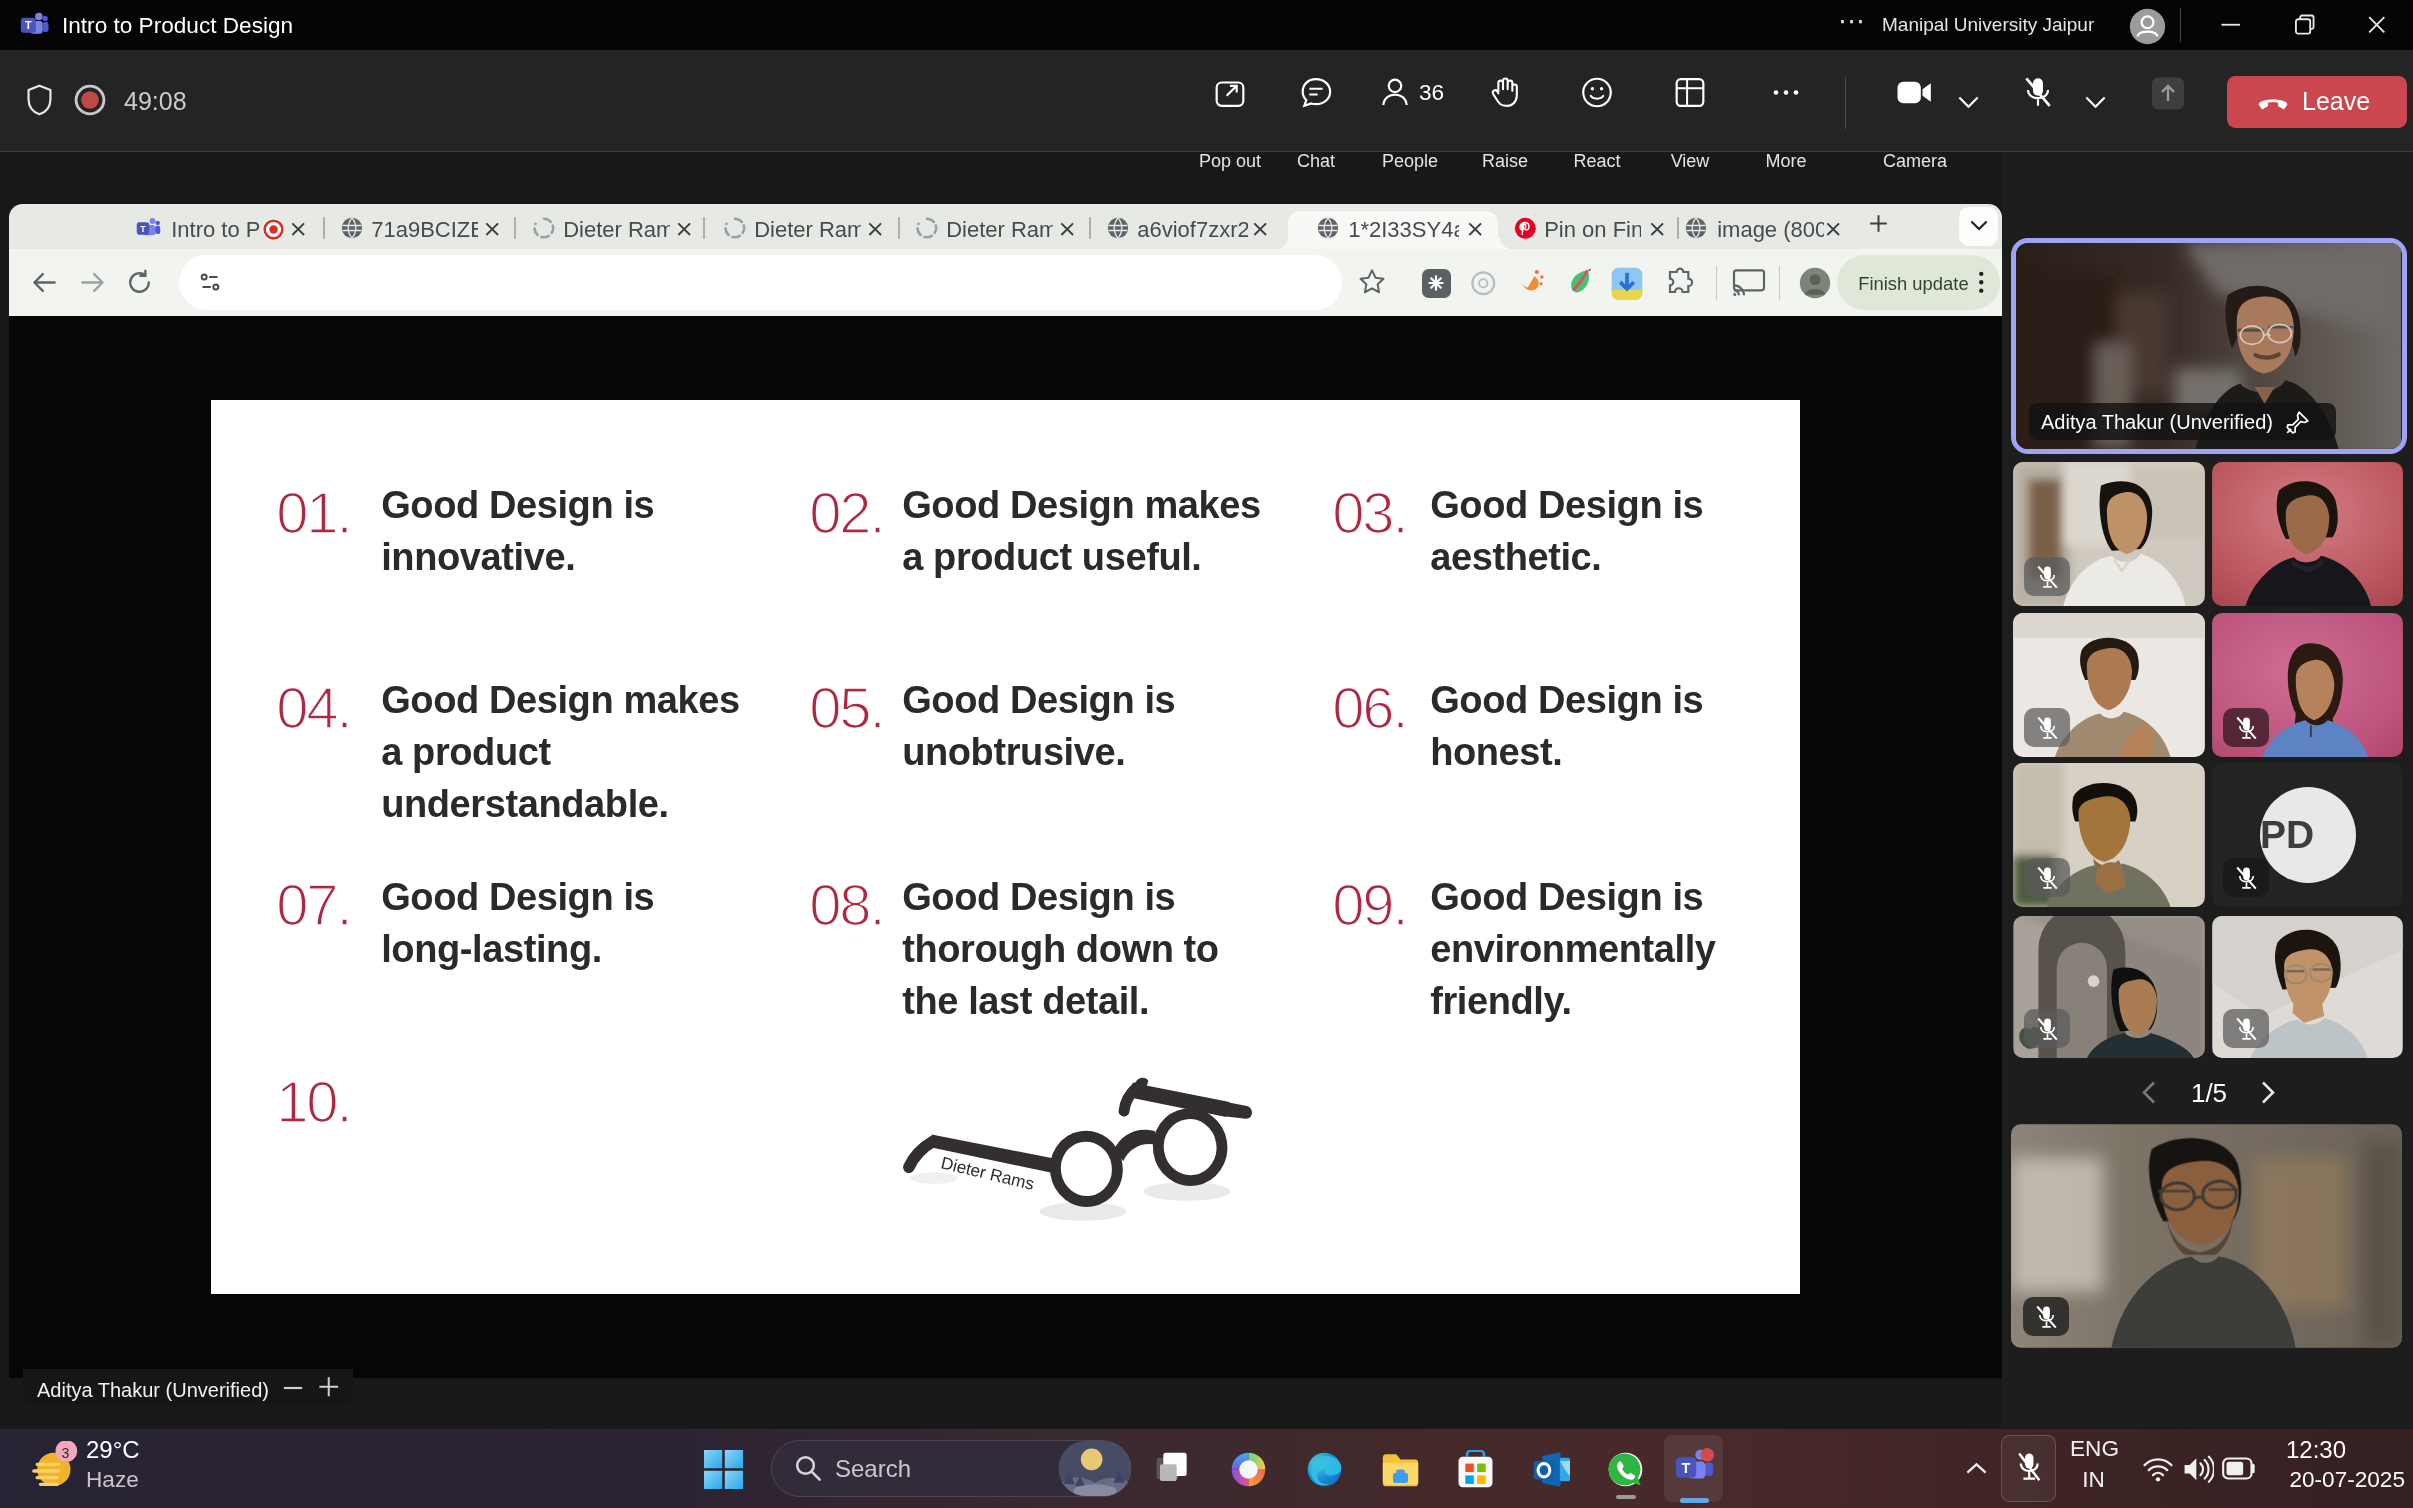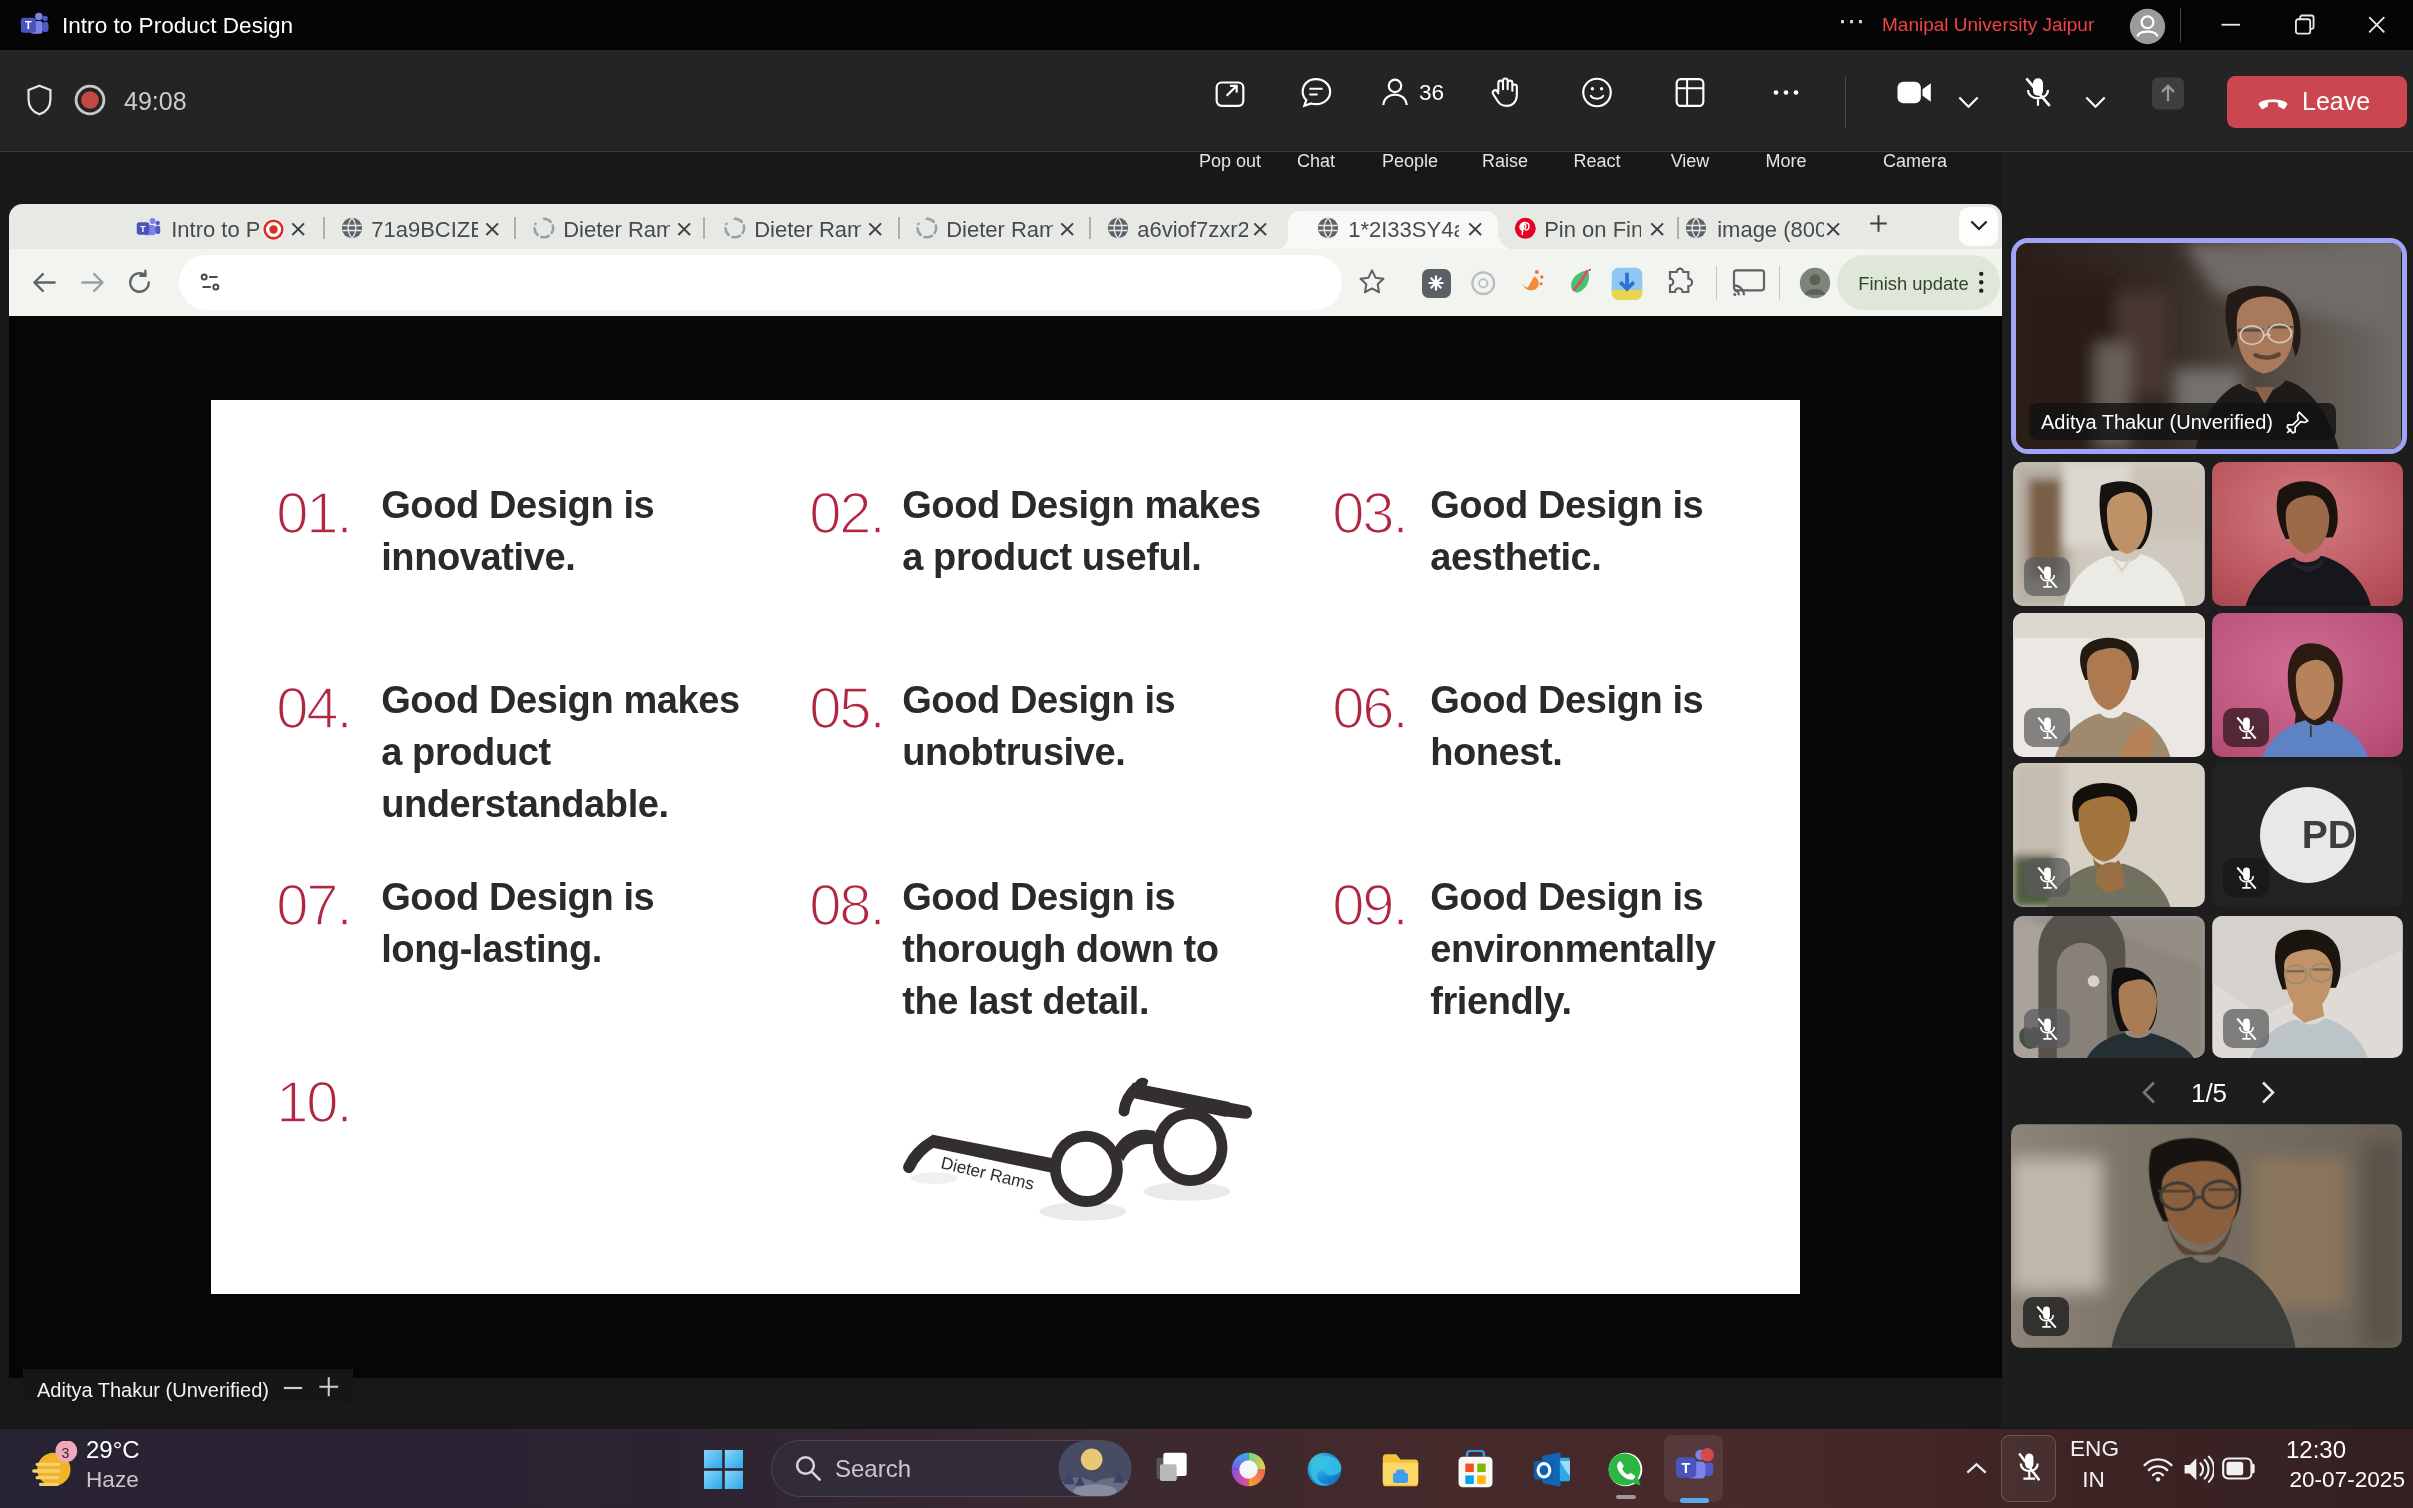--- a/index.html
+++ b/index.html
@@ -51,21 +51,21 @@
     <svg class="abs" style="left:20px;top:11px" width="28.5" height="28.5" viewBox="0 0 34 34">
       <circle cx="22.5" cy="6.5" r="4.5" fill="#7b83eb"></circle>
       <circle cx="30" cy="9" r="3.2" fill="#5059c9"></circle>
       <rect x="27" y="13" width="7" height="12" rx="2.5" fill="#5059c9"></rect>
       <rect x="12" y="12" width="15" height="15" rx="3" fill="#7b83eb"></rect>
       <rect x="1" y="8" width="18" height="18" rx="3.5" fill="#4b53bc"></rect>
       <text x="10" y="21.5" font-size="13" font-weight="bold" fill="#fff" text-anchor="middle" font-family="Liberation Sans">T</text>
     </svg>
     <div class="title">Intro to Product Design</div>
     <div class="abs" style="left:1838px;top:5px;font-size:27px;color:#dddddd;letter-spacing:0.8px">⋯</div>
-    <div class="abs" style="left:1882px;top:14.2px;font-size:19px;color:#ef4444">Manipal University Jaipur</div>
+    <div class="abs" style="left:1882px;top:14.2px;font-size:19px;color:#e5e5e5">Manipal University Jaipur</div>
     <svg class="abs" style="left:2129px;top:7.5px" width="37" height="37" viewBox="0 0 44 44">
       <circle cx="22" cy="22" r="21" fill="#9b9b9b"></circle>
       <circle cx="22" cy="17" r="7" fill="none" stroke="#fff" stroke-width="2.6"></circle>
       <path d="M10 34 C12 26 32 26 34 34" fill="none" stroke="#fff" stroke-width="2.6"></path>
     </svg>
     <div class="abs" style="left:2180px;top:8.4px;width:0.8px;height:34px;background:#454545"></div>
     <svg class="abs" style="left:2219px;top:13.4px" width="23.5" height="23.5" viewBox="0 0 28 28">
         <path d="M3 14 H25" stroke="#e8e8e8" stroke-width="2.2"></path>
       </svg>
     <svg class="abs" style="left:2293px;top:13.4px" width="23.5" height="23.5" viewBox="0 0 28 28">
@@ -573,21 +573,21 @@
             <rect x="12" y="3" width="8" height="15" rx="4" fill="#fff"></rect>
             <path d="M8 13 C8 22 24 22 24 13" fill="none" stroke="#fff" stroke-width="2"></path>
             <path d="M16 21 v6 M11 27 h10" stroke="#fff" stroke-width="2"></path>
             <path d="M5 3 L27 28" stroke="#fff" stroke-width="2.4"></path>
           </svg>
         </div>
     </div>
 
     <div class="tile" style="left:2212px;top:763px;width:191px;height:144px;background:#232323">
       <div class="abs" style="left:48px;top:23.5px;width:96px;height:96px;border-radius:50%;background:#e8e8e8"></div>
-      <div class="abs" style="left:48px;top:23.5px;width:96px;height:96px;text-align:right;line-height:96px;font-size:39px;font-weight:bold;color:#3d3d3d">PD</div>
+      <div class="abs" style="left:48px;top:23.5px;width:96px;height:96px;text-align:left;line-height:96px;font-size:39px;font-weight:bold;color:#3d3d3d">PD</div>
       <div class="micoff" style="background:#1a1a1a">
           <svg width="27" height="27" viewBox="0 0 32 32">
             <rect x="12" y="3" width="8" height="15" rx="4" fill="#fff"></rect>
             <path d="M8 13 C8 22 24 22 24 13" fill="none" stroke="#fff" stroke-width="2"></path>
             <path d="M16 21 v6 M11 27 h10" stroke="#fff" stroke-width="2"></path>
             <path d="M5 3 L27 28" stroke="#fff" stroke-width="2.4"></path>
           </svg>
         </div>
     </div>
 

